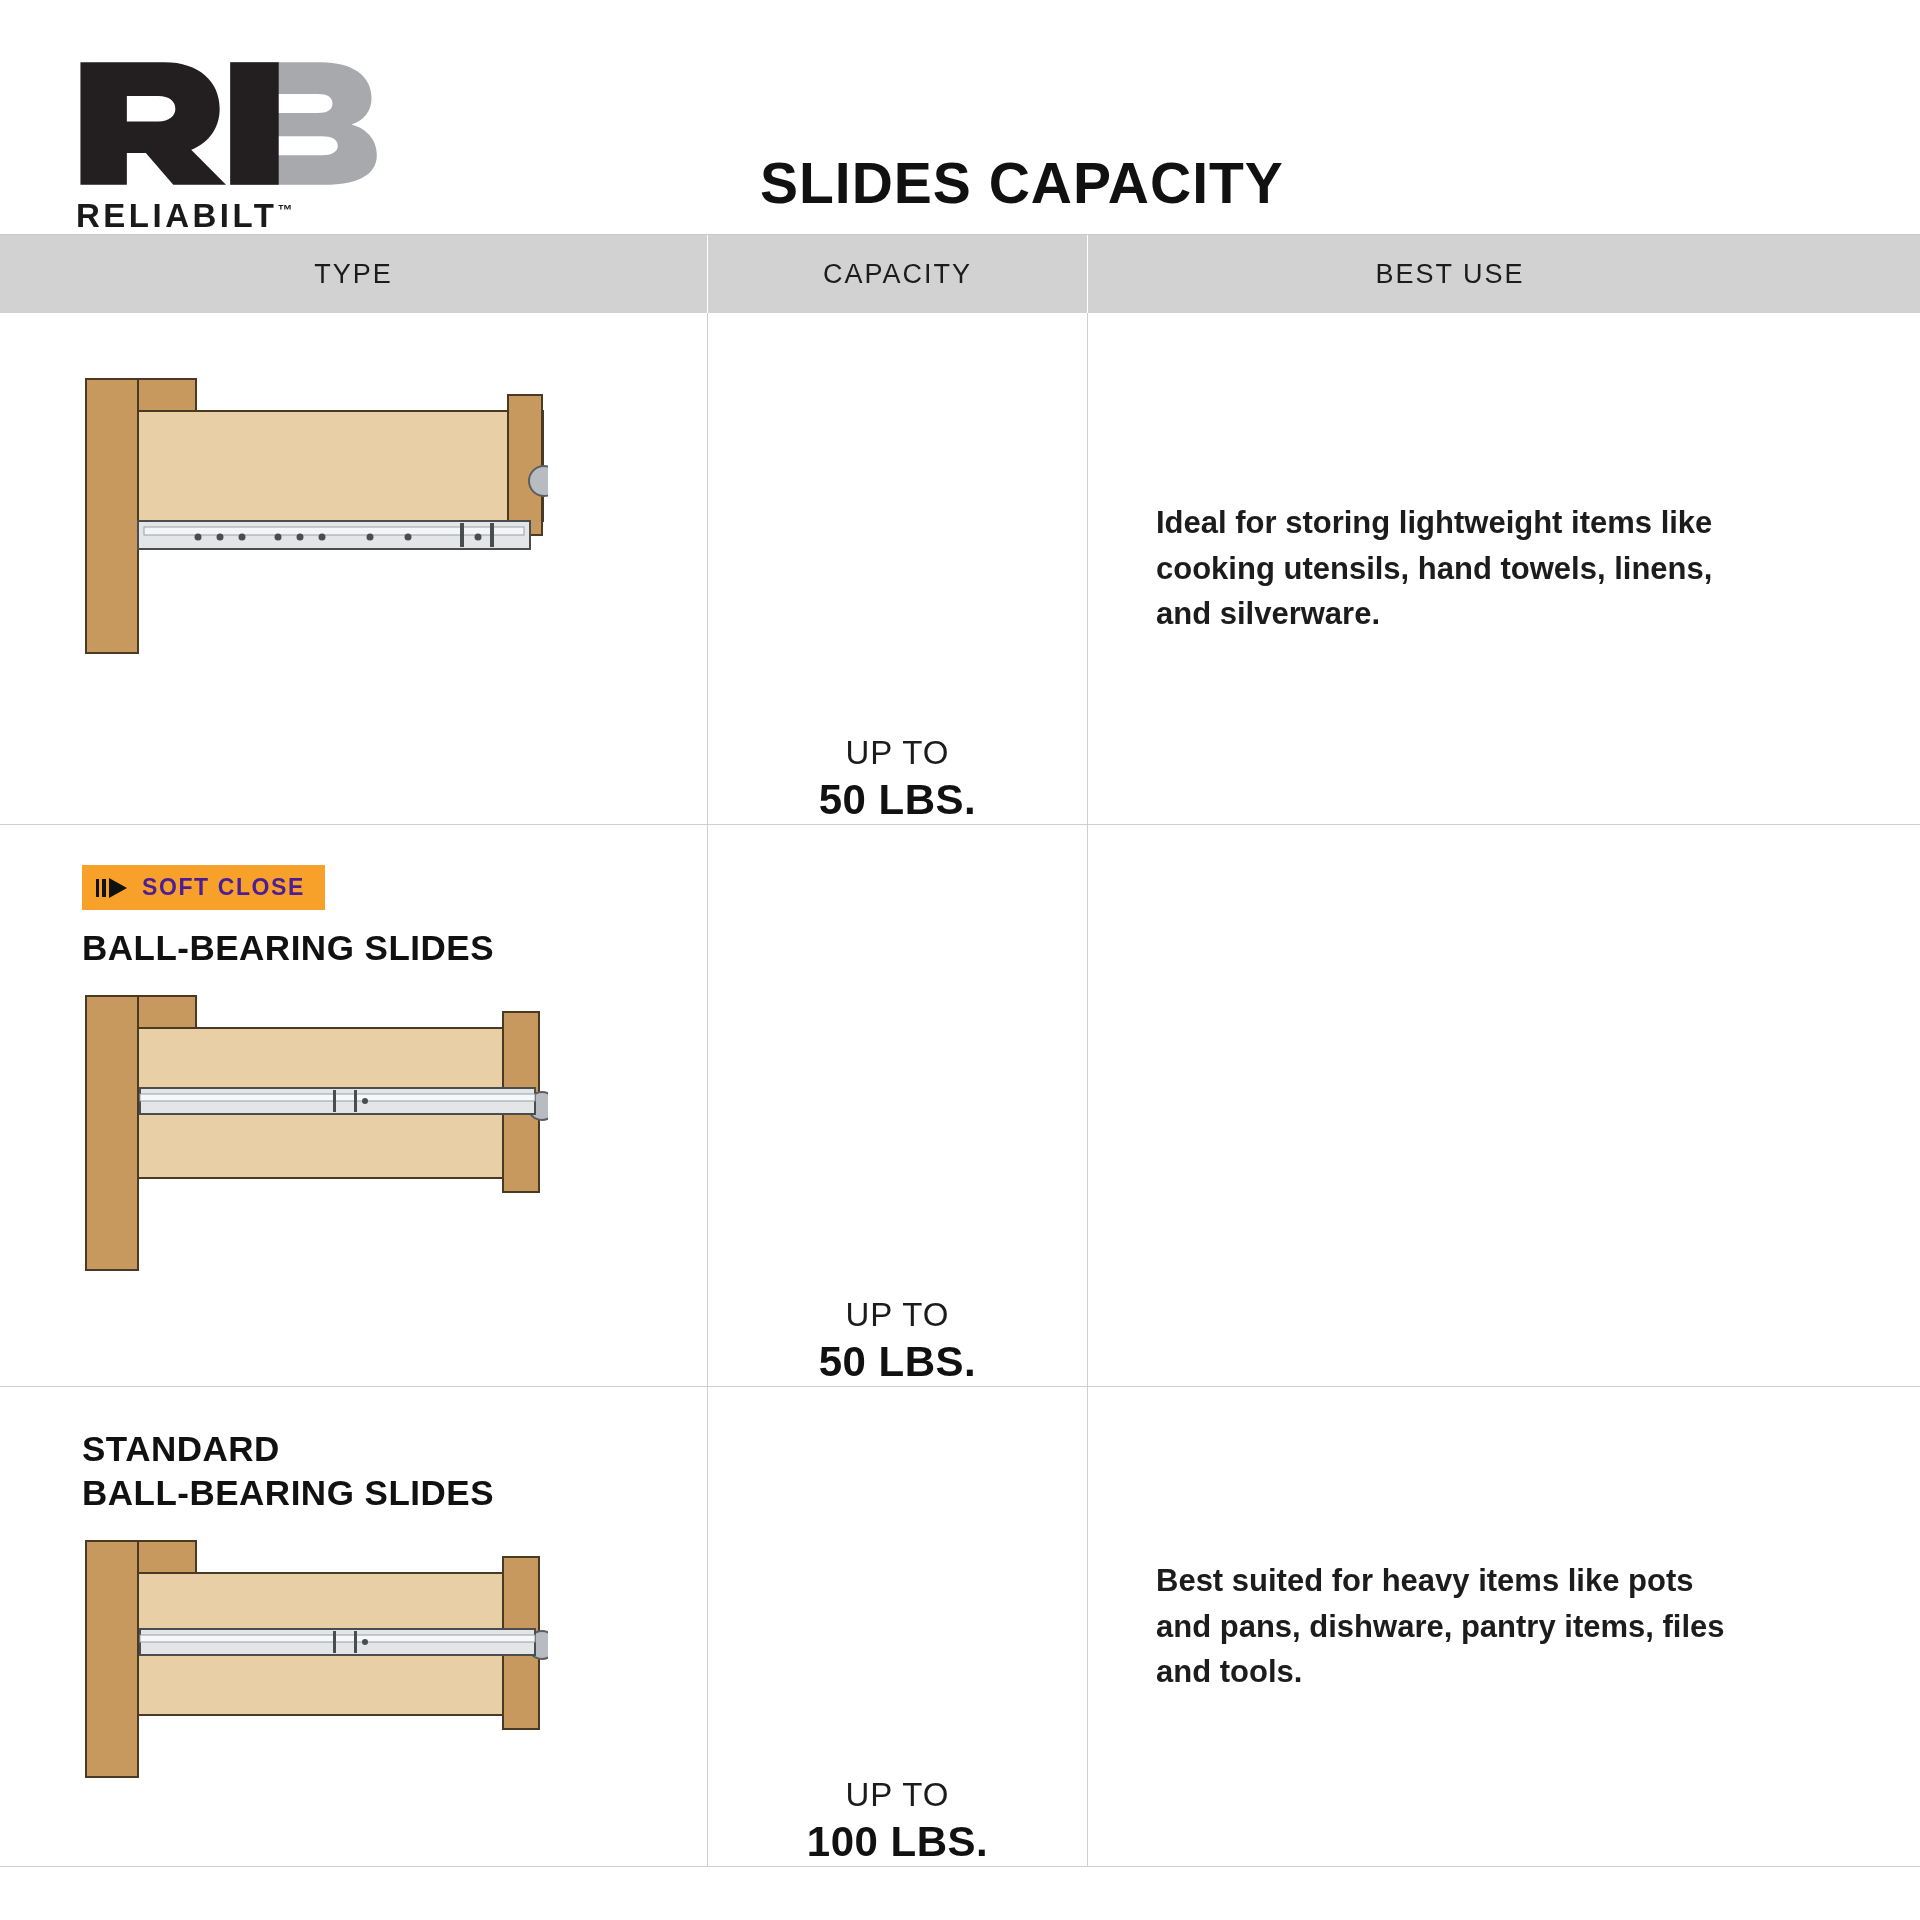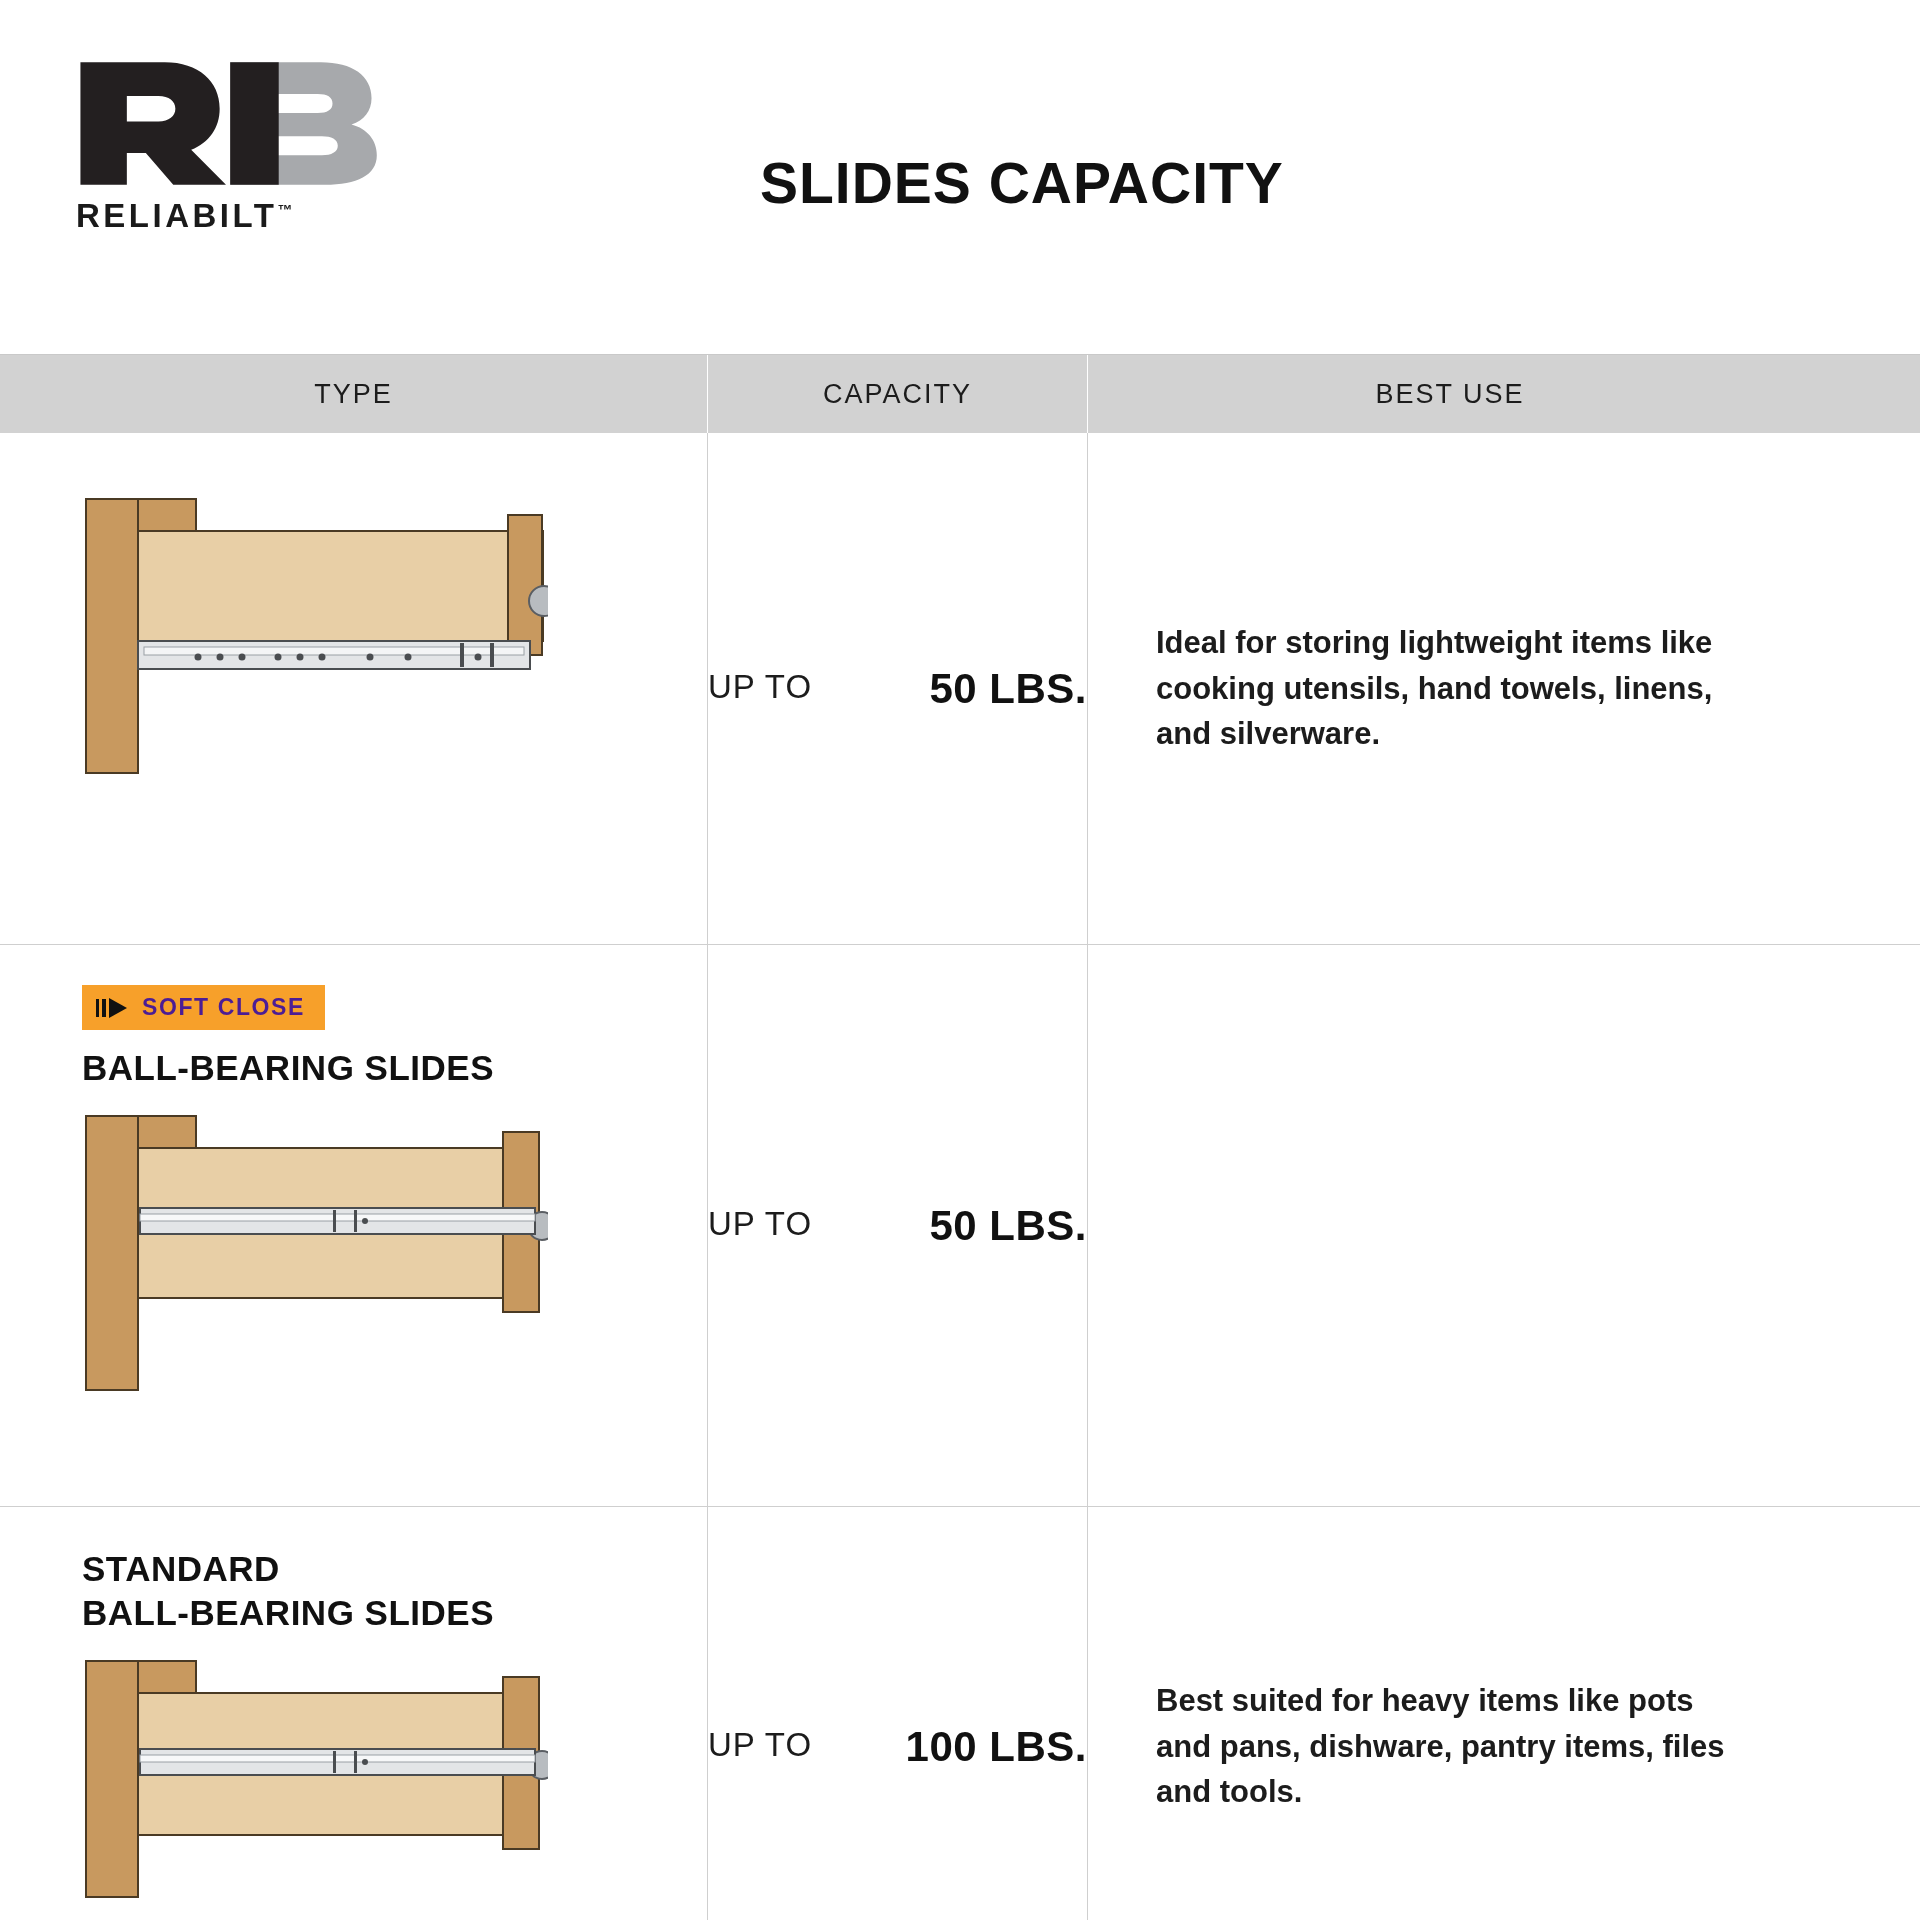--- a/index.html
+++ b/index.html
@@ -11,21 +11,21 @@
     width: 1920px;
     height: 1920px;
     font-family: "Liberation Sans", sans-serif;
     color: #111111;
     overflow: hidden;
   }
 
   
   .header {
     position: relative;
-    height: 354px;
+    height: 234px;
     box-sizing: border-box;
   }
   .logo {
     position: absolute;
     left: 72px;
     top: 56px;
     width: 320px;
   }
   .logo-mark {
     display: block;
@@ -122,23 +122,23 @@
   }
   .badge-label {
     font-size: 23px;
     font-weight: bold;
     letter-spacing: 1.6px;
     color: #4c1d95;
   }
 
   .cap-cell {
     display: flex;
-    flex-direction: row;
+    flex-direction: column;
     align-items: center;
-    justify-content: space-between;
+    justify-content: flex-end;
     text-align: center;
   }
   .cap-upto {
     font-size: 33px;
     letter-spacing: 1px;
     color: #1c1c1c;
     margin-bottom: 4px;
   }
   .cap-value {
     font-size: 42px;

